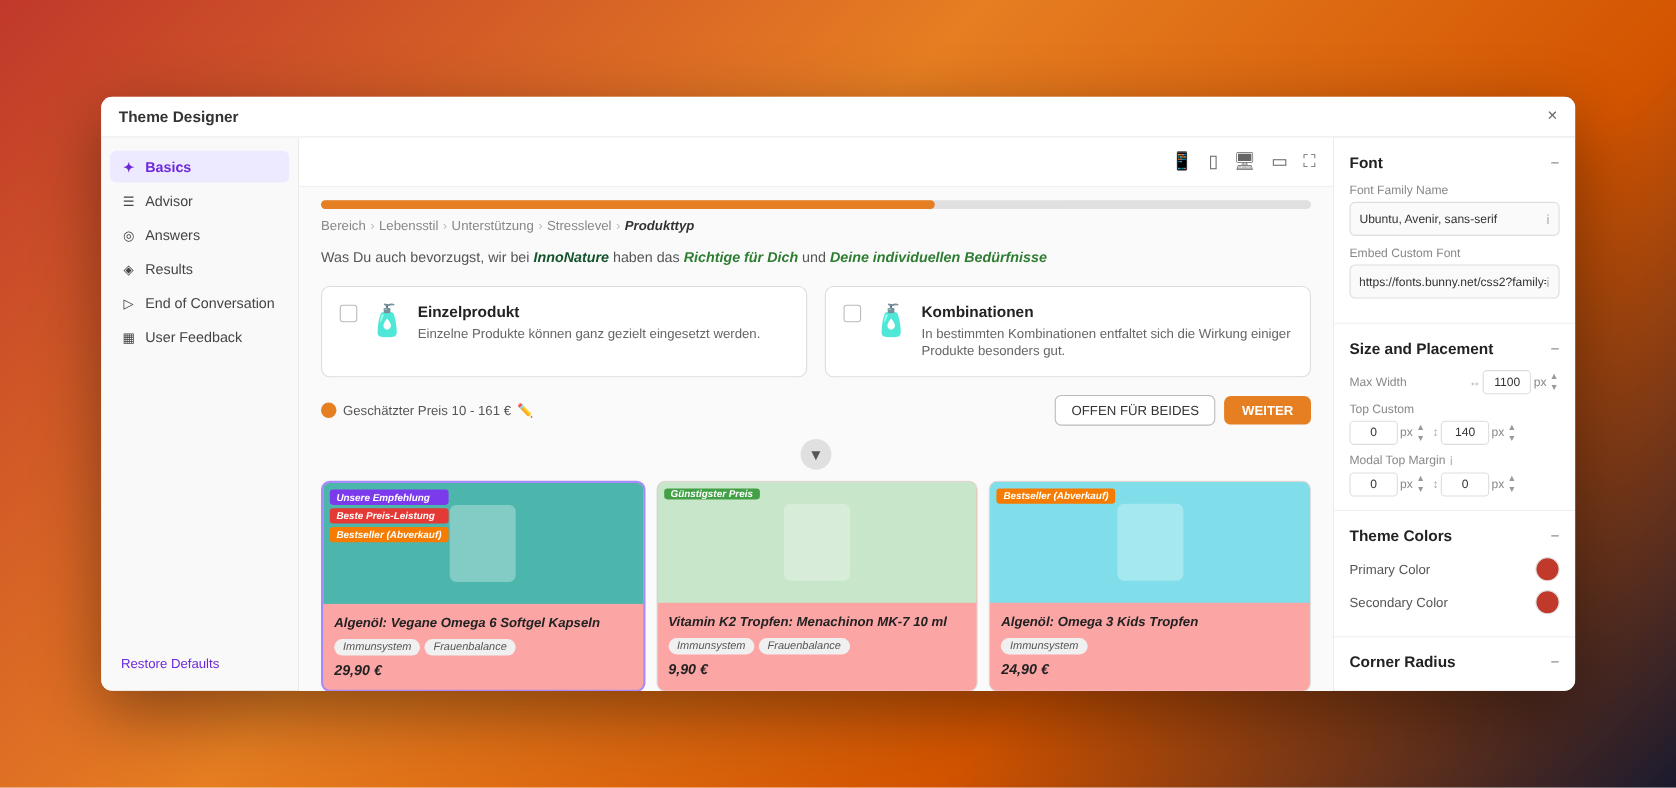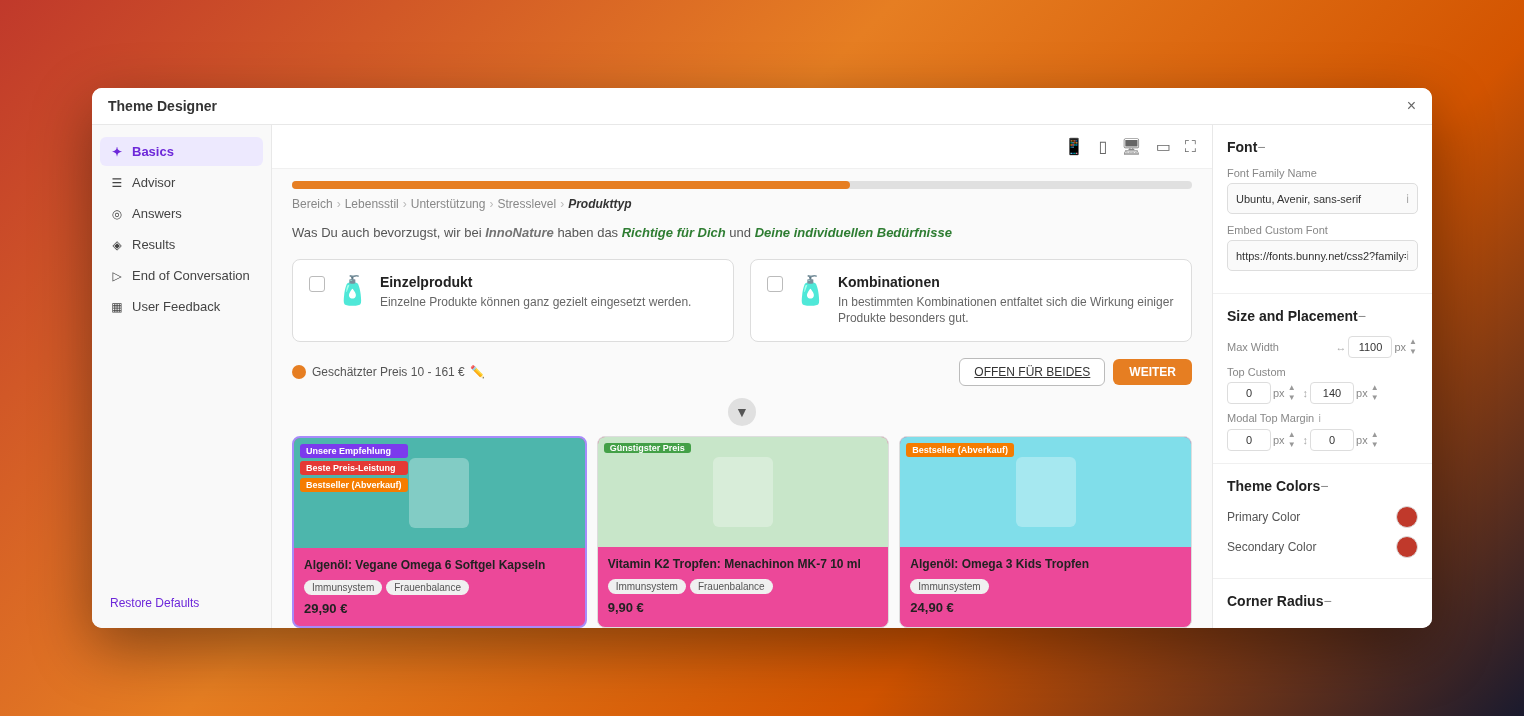--- a/index.html
+++ b/index.html
@@ -224,21 +224,20 @@
       align-items: center;
     }
     .btn-outline {
       border: 1px solid #bbb;
       background: #fff;
       border-radius: 6px;
       padding: 6px 14px;
       font-size: 12px;
       color: #333;
       cursor: pointer;
-      text-decoration: underline;
     }
     .btn-primary {
       background: #e67e22;
       color: #fff;
       border: none;
       border-radius: 6px;
       padding: 6px 16px;
       font-size: 12px;
       font-weight: 600;
       cursor: pointer;
@@ -259,24 +258,25 @@
       color: #555;
     }
     
     .products-row {
       display: flex;
       gap: 10px;
     }
     .product-card {
       border: 1px solid #ddd;
       border-radius: 8px;
-      background: #ec4899;
+      background: #fca5a5;
       overflow: hidden;
       flex: 1;
       position: relative;
+      font-style: italic;
     }
     .product-card.featured {
       border: 2px solid #a78bfa;
     }
     .product-img-area {
       height: 110px;
       display: flex;
       align-items: center;
       justify-content: center;
       position: relative;
@@ -357,21 +357,21 @@
       overflow-y: auto;
       padding: 0;
     }
     .panel-section {
       border-bottom: 1px solid #f0f0f0;
       padding: 14px 14px 12px;
     }
     .panel-section-header {
       display: flex;
       align-items: center;
-      justify-content: flex-start;
+      justify-content: space-between;
       margin-bottom: 12px;
     }
     .panel-section-title {
       font-size: 14px;
       font-weight: 700;
       color: #222;
     }
     .collapse-btn {
       background: none;
       border: none;
@@ -543,21 +543,21 @@
           <span>Lebensstil</span>
           <span class="breadcrumb-sep">›</span>
           <span>Unterstützung</span>
           <span class="breadcrumb-sep">›</span>
           <span>Stresslevel</span>
           <span class="breadcrumb-sep">›</span>
           <span class="breadcrumb-active">Produkttyp</span>
         </div>
 
         <div class="question-desc">
-          Was Du auch bevorzugst, wir bei <strong style="color:#737373;">InnoNature</strong> haben das <strong>Richtige für Dich</strong> und <strong>Deine individuellen Bedürfnisse</strong>
+          Was Du auch bevorzugst, wir bei <strong style="color:#14532d;">InnoNature</strong> haben das <strong>Richtige für Dich</strong> und <strong>Deine individuellen Bedürfnisse</strong>
         </div>
 
         <div class="options-row">
           <div class="option-card">
             <div class="option-check"></div>
             <div class="option-icon">🧴</div>
             <div class="option-text-wrap">
               <div class="option-label">Einzelprodukt</div>
               <div class="option-desc">Einzelne Produkte können ganz gezielt eingesetzt werden.</div>
             </div>

